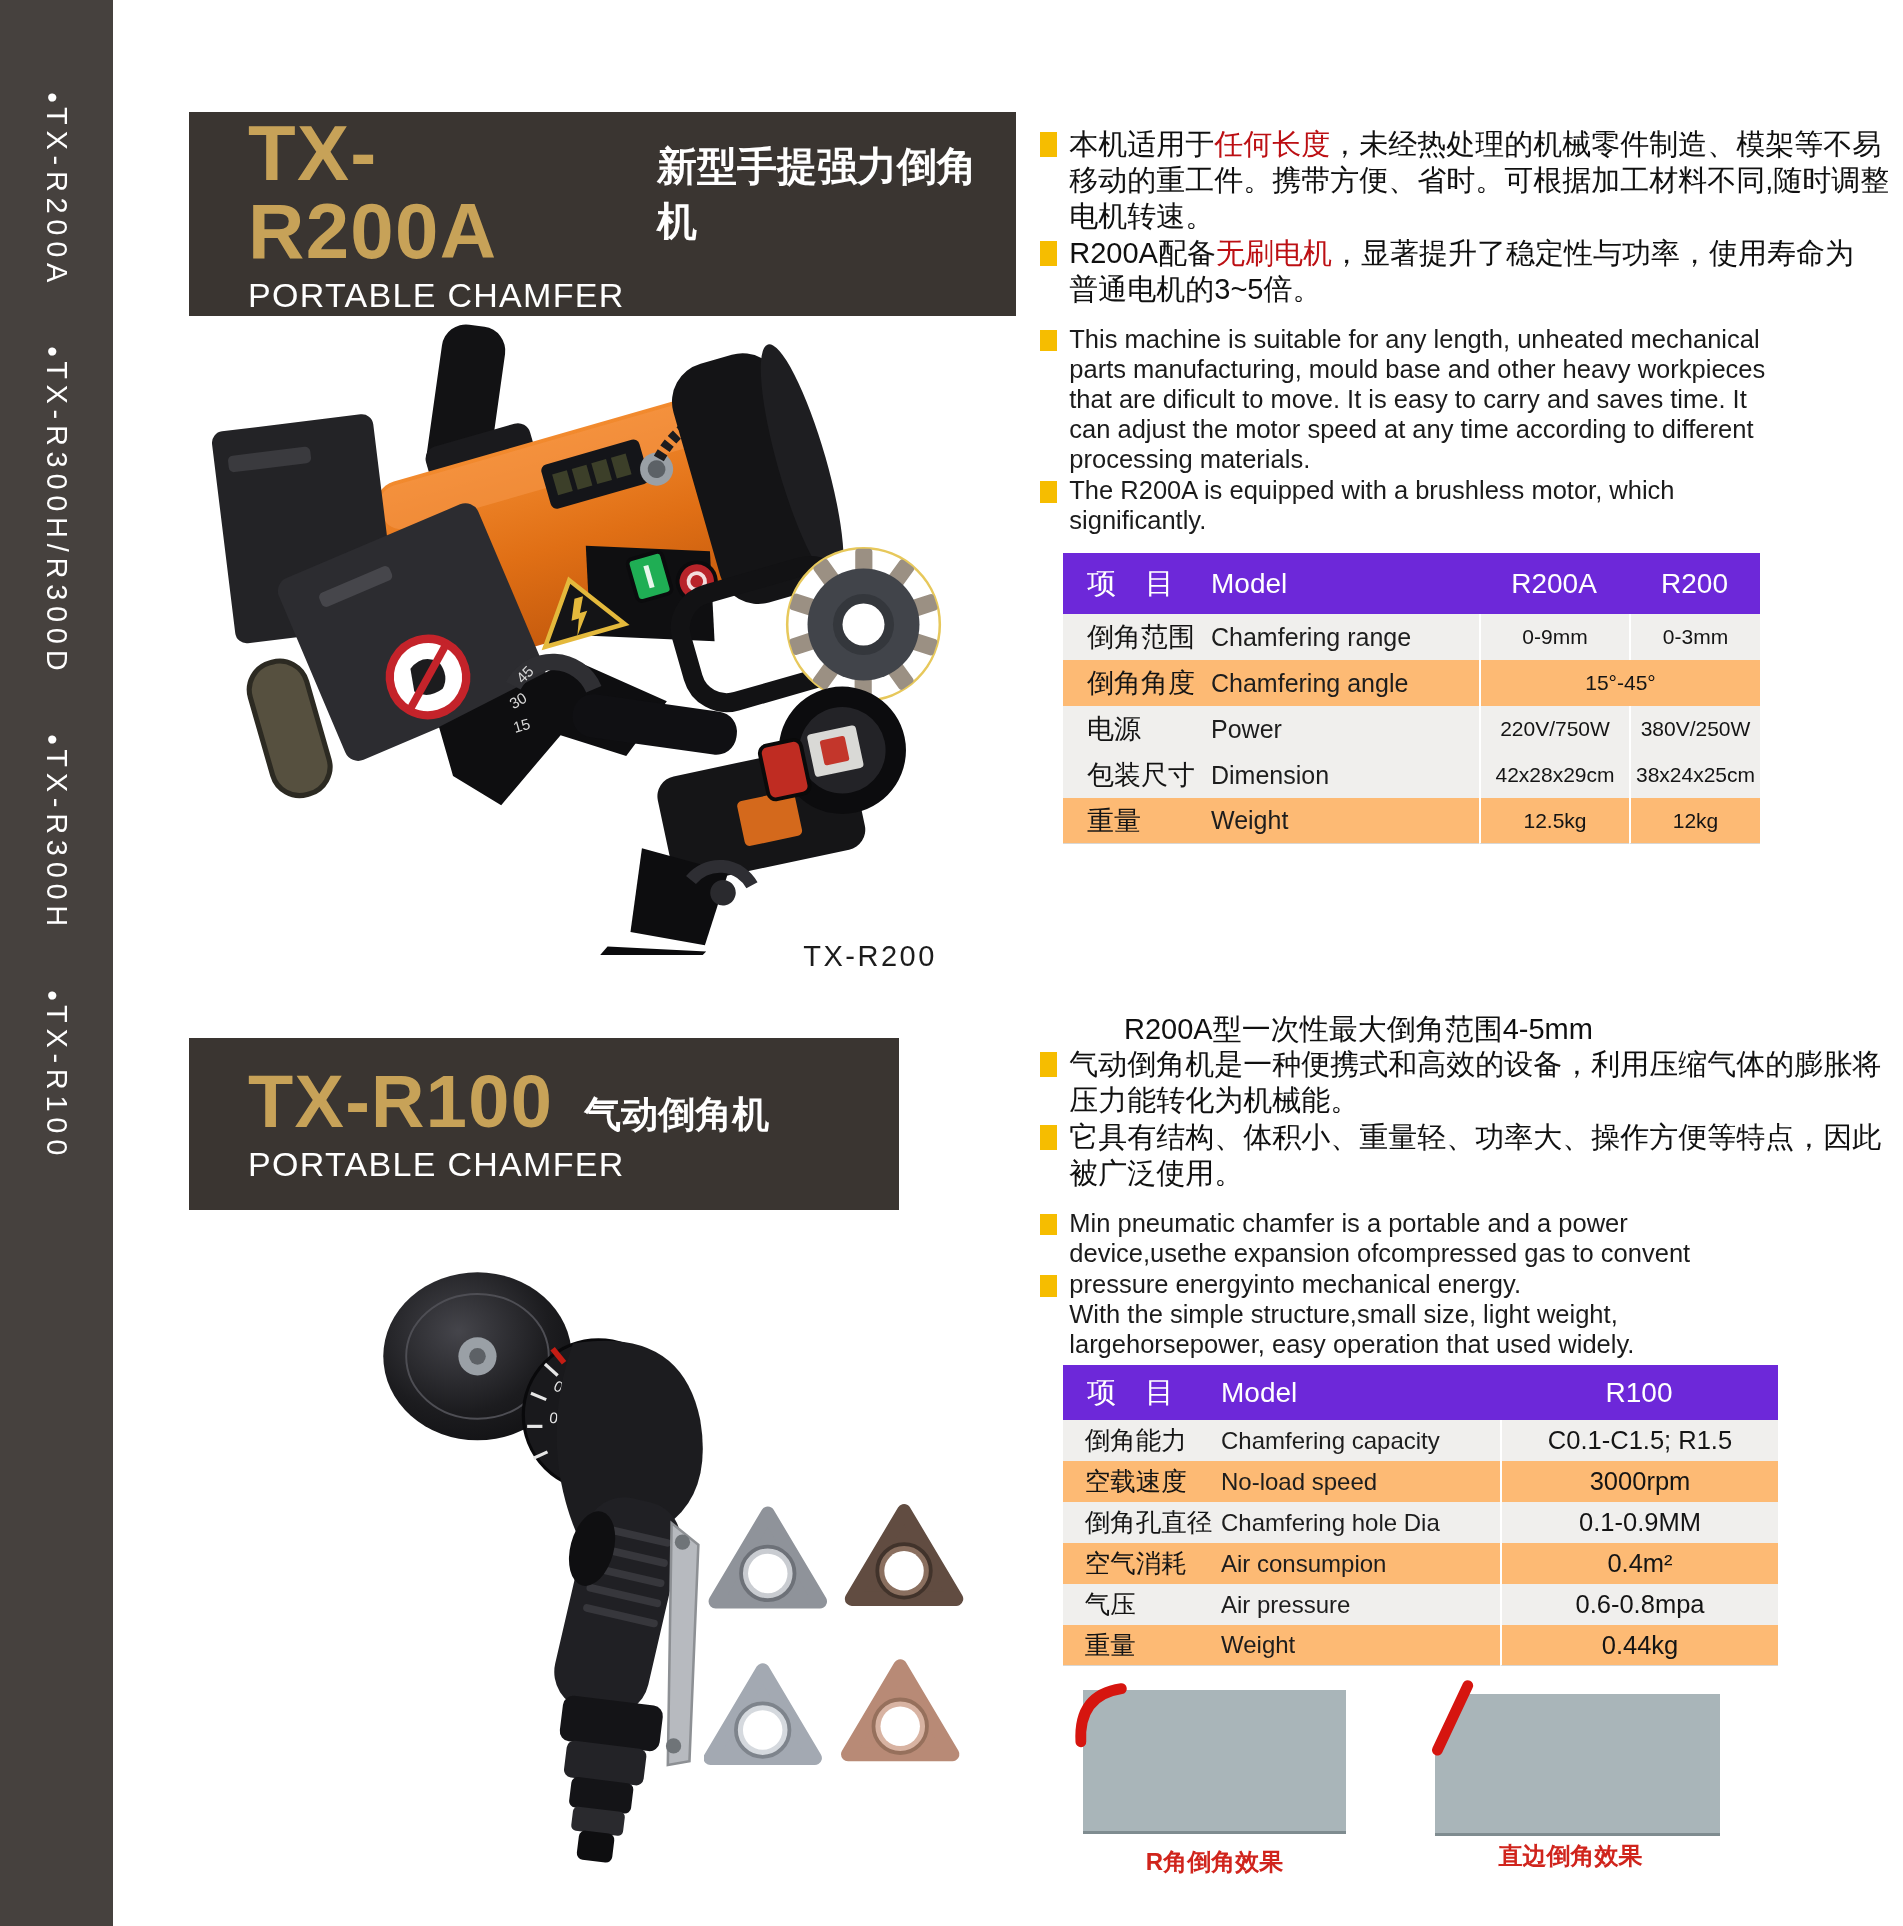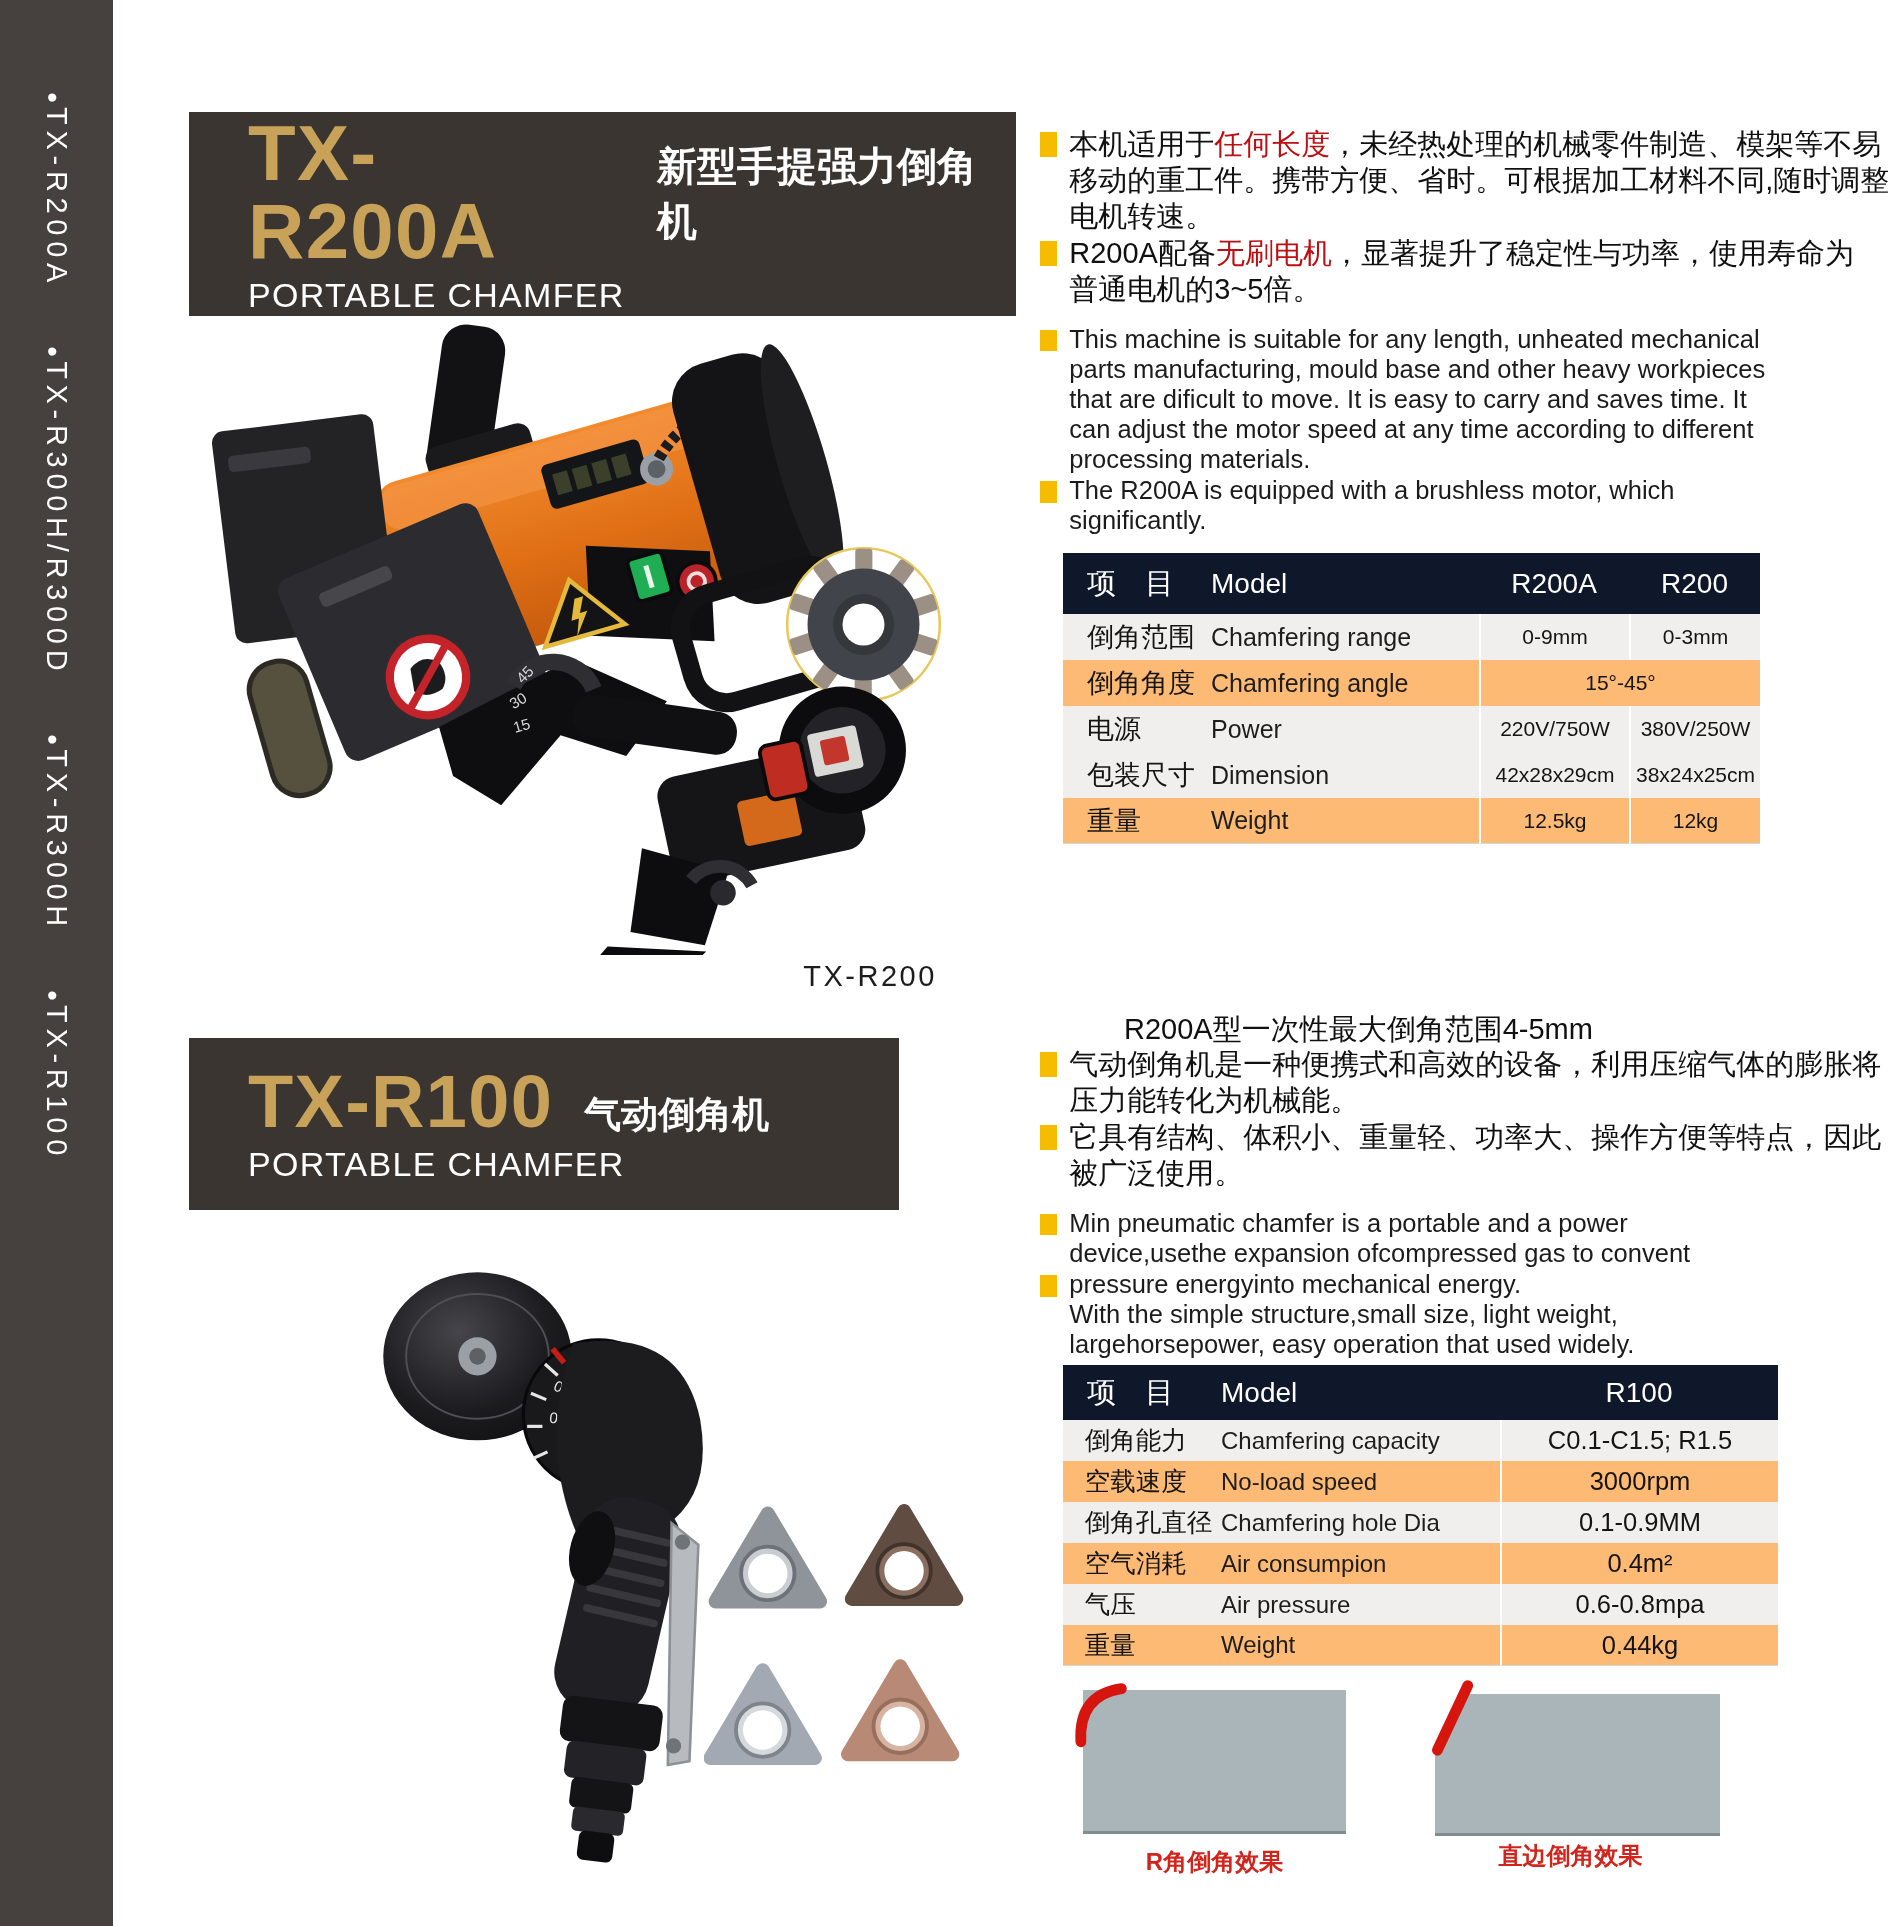--- a/index.html
+++ b/index.html
@@ -28,21 +28,21 @@
   
   .tblock{position:absolute;left:1040px;width:851px;}
   .b-item{display:flex;margin-bottom:1.3px;}
   .sq{flex:0 0 16.6px;width:16.6px;height:25.5px;background:#f6bd00;margin-top:5.7px;margin-right:12.7px;}
   .cnp{margin:0;font-size:29px;line-height:36px;white-space:pre-line;color:#101010;}
   .enp{margin:0;font-size:25.5px;line-height:30px;white-space:pre-line;color:#1b1b1b;}
   .red{color:#bc0f13;}
   
   table.spec{border-collapse:separate;border-spacing:0;table-layout:fixed;position:absolute;}
   table.spec th,table.spec td{padding:0;font-weight:normal;overflow:hidden;}
-  .spec thead th{background:#0f172a;color:#fff;text-align:left;}
+  .spec thead th{background:#6d28d9;color:#fff;text-align:left;}
   .spec .h-cn{font-size:29px;padding-left:24px;}
   .spec .h-model{font-size:28px;}
   .spec .h-col{font-size:28px;text-align:center;}
   .spec td.cn{font-size:27px;padding-left:24px;color:#141414;}
   .spec td.en{font-size:25px;color:#1d1d1d;}
   .spec td.val{font-size:21px;text-align:center;color:#141414;border-left:2.5px solid #fff;}
   .spec tr.odd td{background:#f0efed;}
   .spec tr.even td{background:#fdba74;}
   .spec tbody tr:last-child td{border-bottom:1.9px solid #d9d7d4;}
   #table1{left:1063px;top:553px;width:696px;}
@@ -50,21 +50,21 @@
   #table1 tbody tr{height:46px;}
   #table2{left:1063px;top:1365px;width:715px;}
   #table2 thead tr{height:55px;}
   #table2 tbody tr{height:41px;}
   #table2 td.cn{font-size:25.5px;padding-left:21.7px;}
   #table2 td.en{font-size:24px;}
   #table2 td.val{font-size:25.5px;}
   .note{position:absolute;left:1063px;top:1009px;font-size:29px;line-height:40px;color:#101010;}
   .note .l2{padding-left:61px;}
   
-  .caption{position:absolute;left:733px;top:960px;width:274px;text-align:center;
+  .caption{position:absolute;left:733px;top:940px;width:274px;text-align:center;
            font-size:29px;letter-spacing:2.5px;color:#1c1c1c;}
   .diag{position:absolute;background:#a9b5b9;border-bottom:3.8px solid #7f8c90;}
   .diag1{left:1083px;top:1690px;width:263px;height:141px;}
   .diag2{left:1435px;top:1694px;width:285px;height:139px;
          clip-path:polygon(25.5px 0,100% 0,100% 100%,0 100%,0 50px);}
   .diag-mark{position:absolute;overflow:visible;}
   .diag-label{position:absolute;font-size:24px;font-weight:bold;color:#d0241c;text-align:center;}
   .dl1{left:1083px;top:1846px;width:263px;}
   .dl2{left:1421px;top:1840px;width:299px;}
   .imgbox{position:absolute;}

